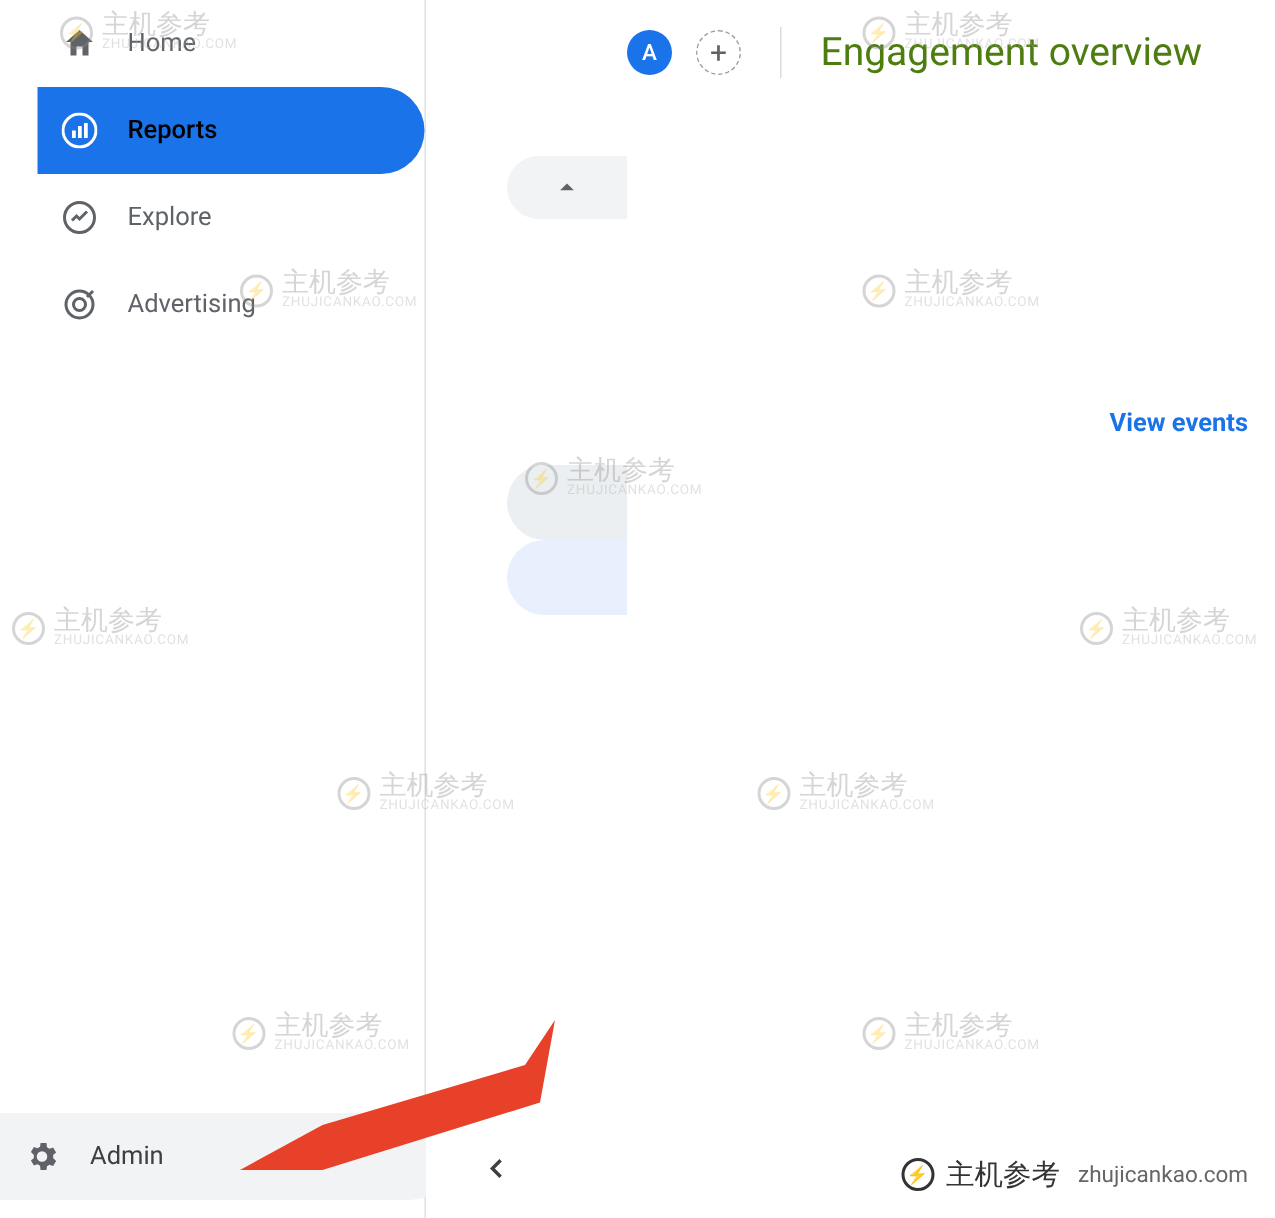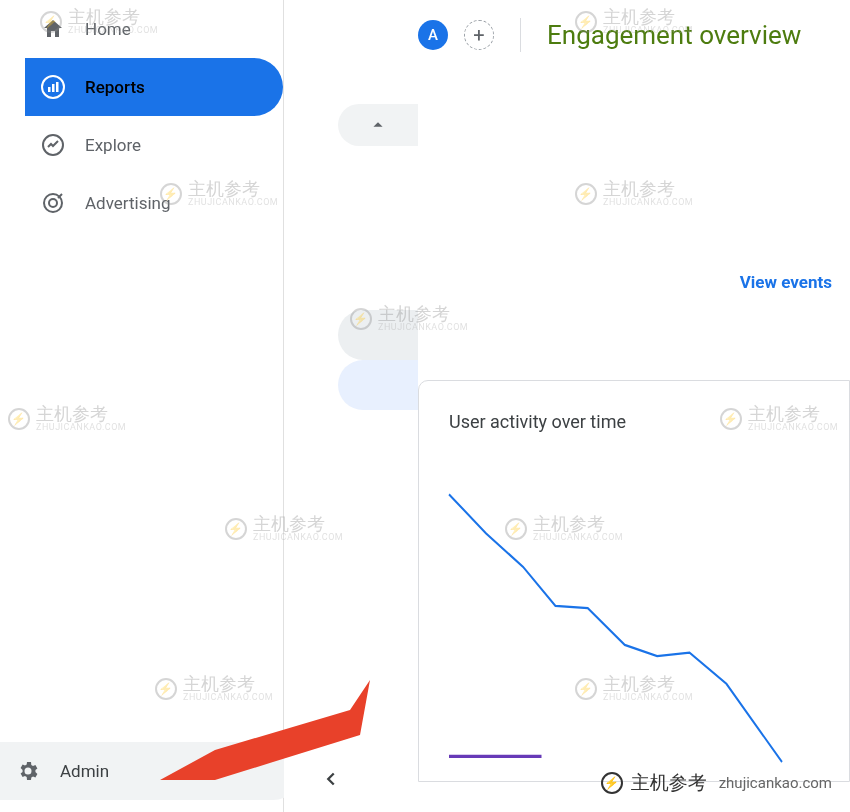--- a/index.html
+++ b/index.html
@@ -137,29 +137,20 @@
     <div class="avatar">A</div>
     <div class="add-circle">
       <span>+</span>
     </div>
     <div class="divider-v"></div>
     <div class="page-title">Engagement overview</div>
   </div>
 
   <div class="view-events">View events</div>
 
-  <div class="card">
-    <div class="card-title">User activity over time</div>
-    <div class="chart-area">
-      <svg viewBox="0 0 400 260" preserveAspectRatio="none">
-        <polyline class="blue-line" points="0,20 40,55 80,85 115,120 150,122 190,155 225,165 260,162 300,190 360,260"></polyline>
-        <line class="purple-line" x1="0" y1="255" x2="100" y2="255"></line>
-      </svg>
-    </div>
-  </div>
 </div>
 
 <div class="annotation-arrow">
   <svg width="220" height="110">
     <polygon points="210,0 200,55 55,100 0,100 55,70 190,30"></polygon>
   </svg>
 </div>
 
 <div class="watermark" style="left:40px; top:8px;">
     <div class="wm-icon"></div>

